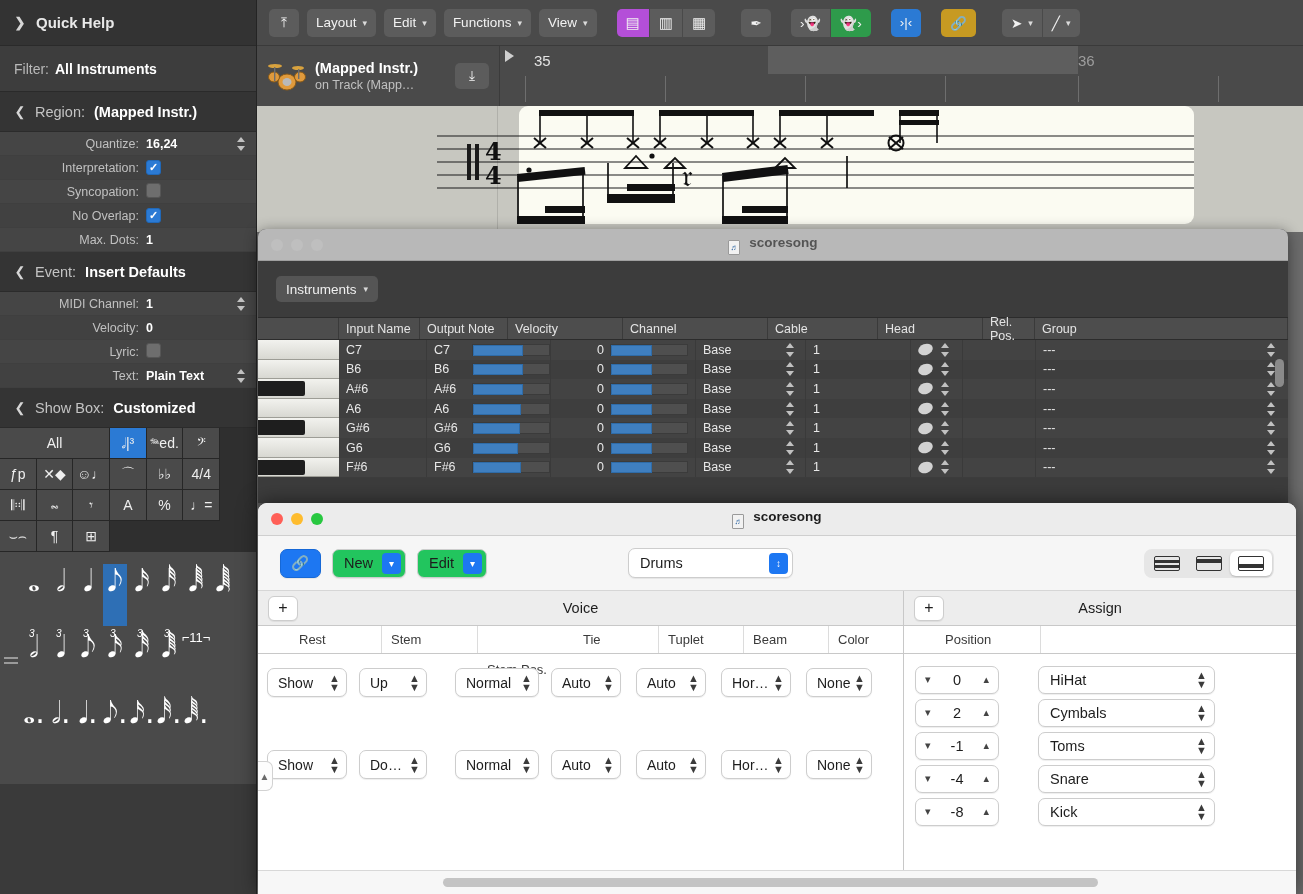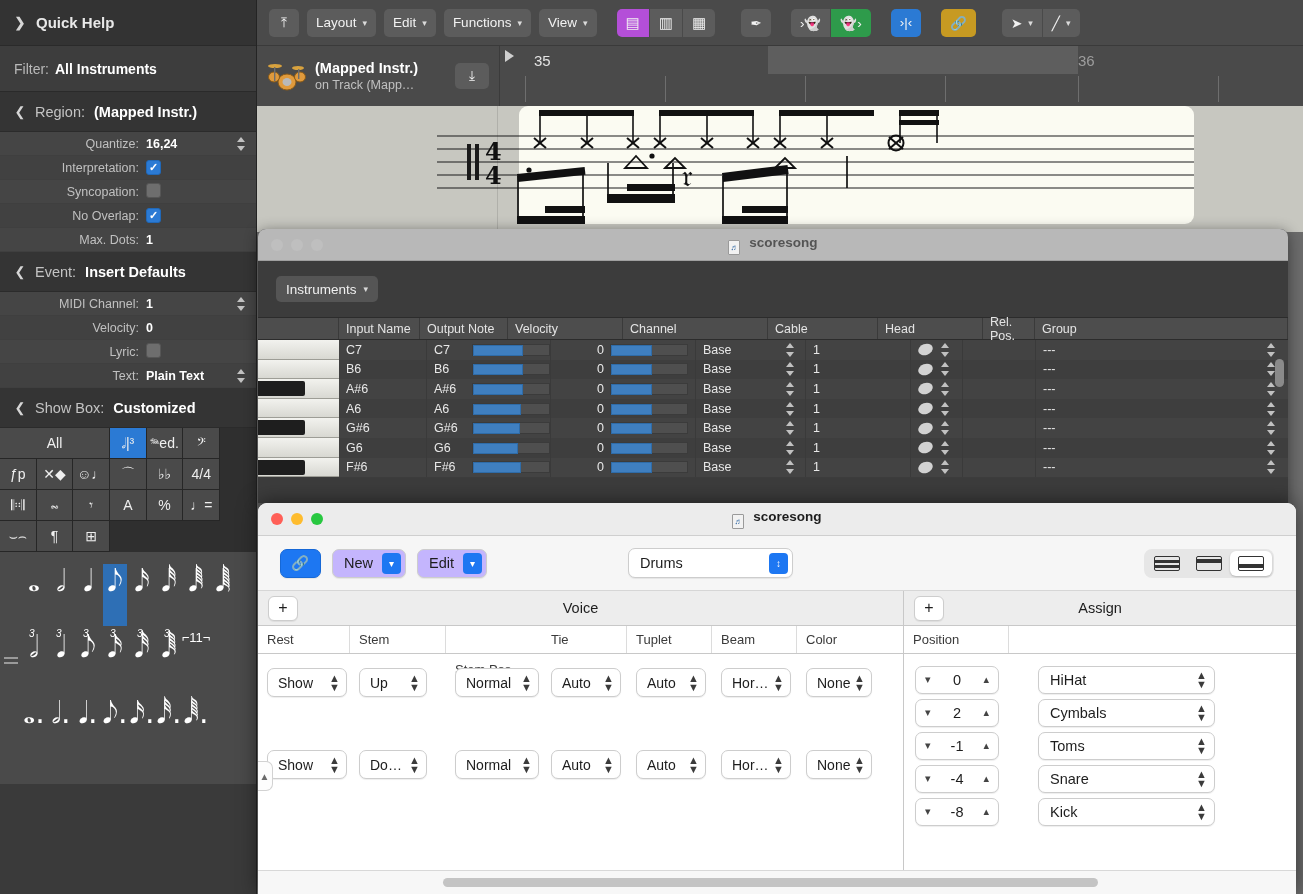--- a/index.html
+++ b/index.html
@@ -192,21 +192,21 @@
     height:55px; background:#f6f6f6; display:flex; align-items:center;
     padding:0 22px; gap:11px; border-bottom:1px solid #d6d6d6;
   }
   .ibtn {
     height:29px; min-width:41px; border-radius:7px; background:#fff;
     border:1px solid #cdcdcd; display:flex; align-items:center; justify-content:center;
     font-size:14.5px; box-shadow:0 1px 1px rgba(0,0,0,.07);
   }
   .ibtn.accent { background:#1d77f2; border-color:#1668d6; color:#fff; }
   .pop {
-    height:29px; border-radius:7px; background:#c4b5fd; border:1px solid #cdcdcd;
+    height:29px; border-radius:7px; background:#22c55e; border:1px solid #cdcdcd;
     display:flex; align-items:center; padding:0 4px 0 11px; gap:9px;
     font-size:14.5px; box-shadow:0 1px 1px rgba(0,0,0,.07);
   }
   .bluechev {
     width:19px;height:21px;border-radius:4px;background:#1d77f2;color:#fff;
     font-size:10px; display:flex;align-items:center;justify-content:center;
   }
   .select {
     height:30px; width:165px; border-radius:7px; background:#fff;
     border:1px solid #cdcdcd; display:flex; align-items:center;
@@ -231,21 +231,21 @@
     display:flex; align-items:center; position:relative; padding-left:10px;
   }
   .pane-title .ttl {
     position:absolute; left:0; right:0; text-align:center; font-size:14.5px;
   }
   .plus {
     width:30px;height:25px;border-radius:6px;background:#fff;border:1px solid #cdcdcd;
     display:flex;align-items:center;justify-content:center;font-size:16px; z-index:2;
     box-shadow:0 1px 1px rgba(0,0,0,.07);
   }
-  .colhdr { height:28px; display:flex; border-bottom:1px solid #c8c8c8; background:#fff;}
+  .colhdr { height:28px; display:flex; border-bottom:1px solid #c8c8c8; background:#fff;padding-left:32px;}
   .colhdr div {
     font-size:13px; color:#3a3a3a; display:flex; align-items:center; padding-left:9px;
     border-right:1px solid #dcdcdc;
   }
   .vrows { padding-top:14px; }
   .vrow { height:82px; display:flex; align-items:flex-start; }
   .vrow > div { display:flex; align-items:flex-start; }
   .vsel {
     height:29px; border-radius:7px; background:#fff; border:1px solid #cdcdcd;
     display:flex; align-items:center; justify-content:space-between;

